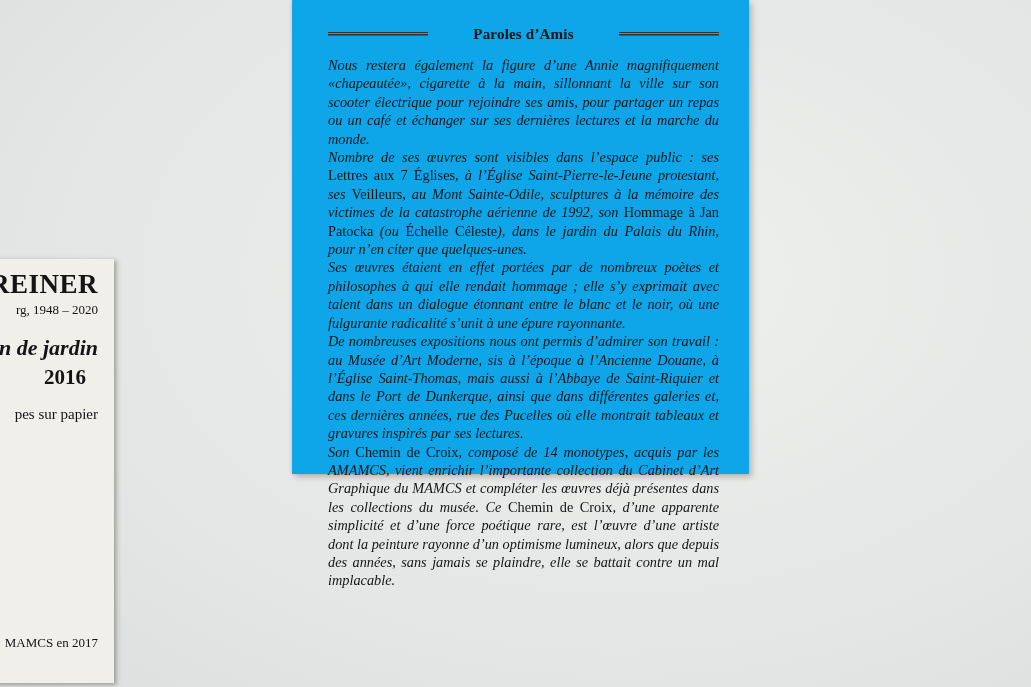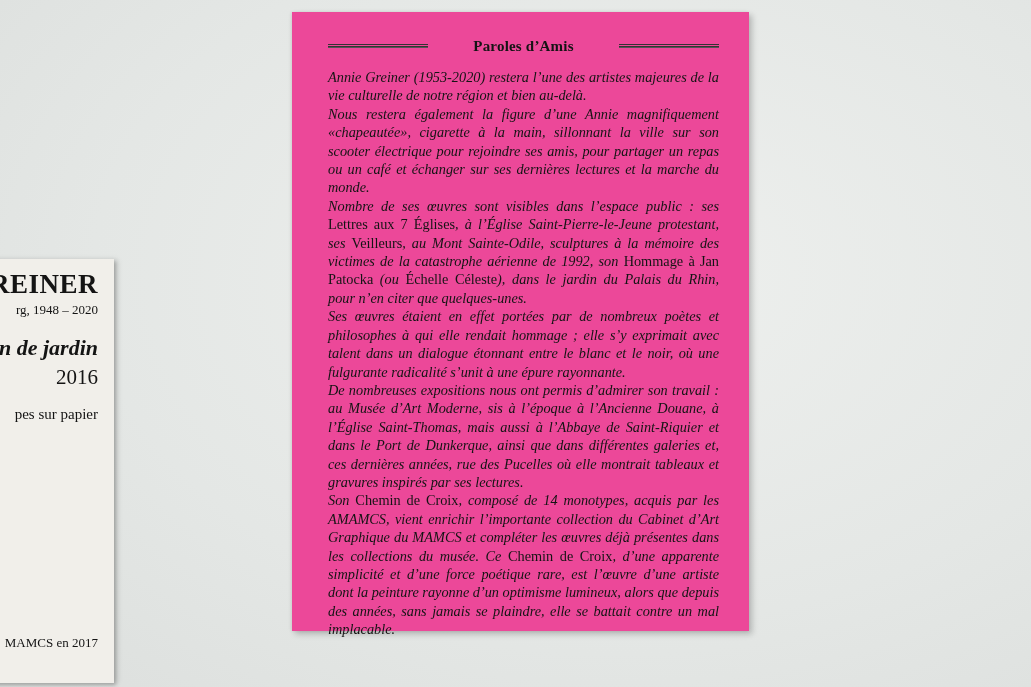--- a/index.html
+++ b/index.html
@@ -13,27 +13,27 @@
   .left-card {
     position: absolute; left: -20px; top: 259px; width: 134px; height: 424px;
     background: #f1efea;
     box-shadow: 2px 2px 4px rgba(0,0,0,0.25), 4px 0 6px rgba(0,0,0,0.08);
     overflow: hidden;
   }
   .left-card .inner { position: absolute; right: 16px; top: 0; width: 400px; text-align: right; }
   .lc-name { position: absolute; right: 0; top: 10px; font-size: 27px; font-weight: bold; letter-spacing: 0.5px; white-space: nowrap; }
   .lc-dates { position: absolute; right: 0; top: 43px; font-size: 13px; white-space: nowrap; }
   .lc-title { position: absolute; right: 0; top: 76px; font-size: 22px; font-weight: bold; font-style: italic; white-space: nowrap; }
-  .lc-year { position: absolute; right: 0; top: 106px; font-size: 21px; white-space: nowrap; }
+  .lc-year { position: absolute; right: 12px; top: 106px; font-size: 21px; white-space: nowrap; font-weight: bold; }
   .lc-medium { position: absolute; right: 0; top: 147px; font-size: 15px; white-space: nowrap; margin-left: 6px; }
   .lc-credit { position: absolute; right: 0; top: 376px; font-size: 13px; white-space: nowrap; }
 
   .main-card {
-    position: absolute; left: 292px; top: 12px; width: 457px; height: 619px;
-    background: #ec4899;
+    position: absolute; left: 292px; top: 0; width: 457px; height: 474px;
+    background: #0ea5e9;
     box-shadow: 3px 3px 6px rgba(0,0,0,0.22), -1px 0 3px rgba(0,0,0,0.08);
   }
   .mc-header {
     position: absolute; left: 36px; right: 30px; top: 24px; height: 20px;
     display: flex; align-items: center; justify-content: space-between;
   }
   .rule { width: 100px; height: 0; border-top: 3px double #333; border-bottom: 1px solid #555; }
   .mc-title { font-size: 15px; font-weight: bold; letter-spacing: 0.2px; }
   .mc-body {
     position: absolute; left: 36px; right: 30px; top: 56px;
@@ -56,20 +56,19 @@
   </div>
 </div>
 
 <div class="main-card">
   <div class="mc-header">
     <div class="rule"></div>
     <div class="mc-title">Paroles d’Amis</div>
     <div class="rule"></div>
   </div>
   <div class="mc-body" id="mc-body">
-      <p><span>Annie Greiner (1953-2020) restera l’une des artistes majeures de la vie culturelle de notre région et bien au-delà.</span></p>
       <p><span>Nous restera également la figure d’une Annie magnifiquement «chapeautée», cigarette à la main, sillonnant la ville sur son scooter électrique pour rejoindre ses amis, pour partager un repas ou un café et échanger sur ses dernières lectures et la marche du monde.</span></p>
       <p><span>Nombre de ses œuvres sont visibles dans l’espace public : ses </span><span class="roman">Lettres aux 7 Églises</span><span>, à l’Église Saint-Pierre-le-Jeune protestant, ses </span><span class="roman">Veilleurs</span><span>, au Mont Sainte-Odile, sculptures à la mémoire des victimes de la catastrophe aérienne de 1992, son </span><span class="roman">Hommage à Jan Patocka</span><span> (ou </span><span class="roman">Échelle Céleste</span><span>), dans le jardin du Palais du Rhin, pour n’en citer que quelques-unes.</span></p>
       <p><span>Ses œuvres étaient en effet portées par de nombreux poètes et philosophes à qui elle rendait hommage ; elle s’y exprimait avec talent dans un dialogue étonnant entre le blanc et le noir, où une fulgurante radicalité s’unit à une épure rayonnante.</span></p>
       <p><span>De nombreuses expositions nous ont permis d’admirer son travail : au Musée d’Art Moderne, sis à l’époque à l’Ancienne Douane, à l’Église Saint-Thomas, mais aussi à l’Abbaye de Saint-Riquier et dans le Port de Dunkerque, ainsi que dans différentes galeries et, ces dernières années, rue des Pucelles où elle montrait tableaux et gravures inspirés par ses lectures.</span></p>
       <p><span>Son </span><span class="roman">Chemin de Croix</span><span>, composé de 14 monotypes, acquis par les AMAMCS, vient enrichir l’importante collection du Cabinet d’Art Graphique du MAMCS et compléter les œuvres déjà présentes dans les collections du musée. Ce </span><span class="roman">Chemin de Croix</span><span>, d’une apparente simplicité et d’une force poétique rare, est l’œuvre d’une artiste dont la peinture rayonne d’un optimisme lumineux, alors que depuis des années, sans jamais se plaindre, elle se battait contre un mal implacable.</span></p>
     </div>
 </div>
 
 </body></html>

